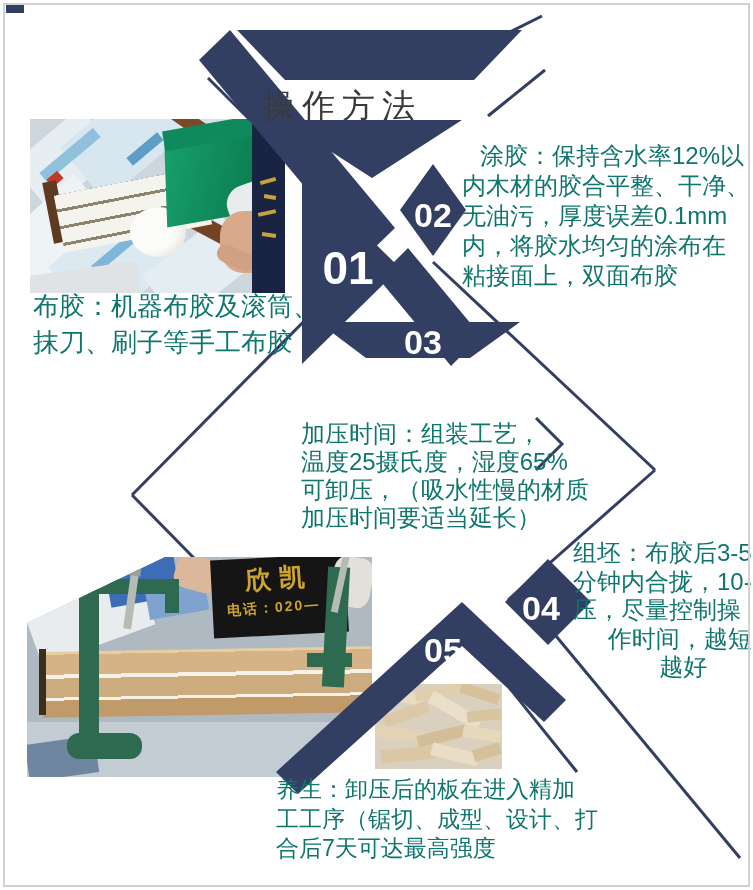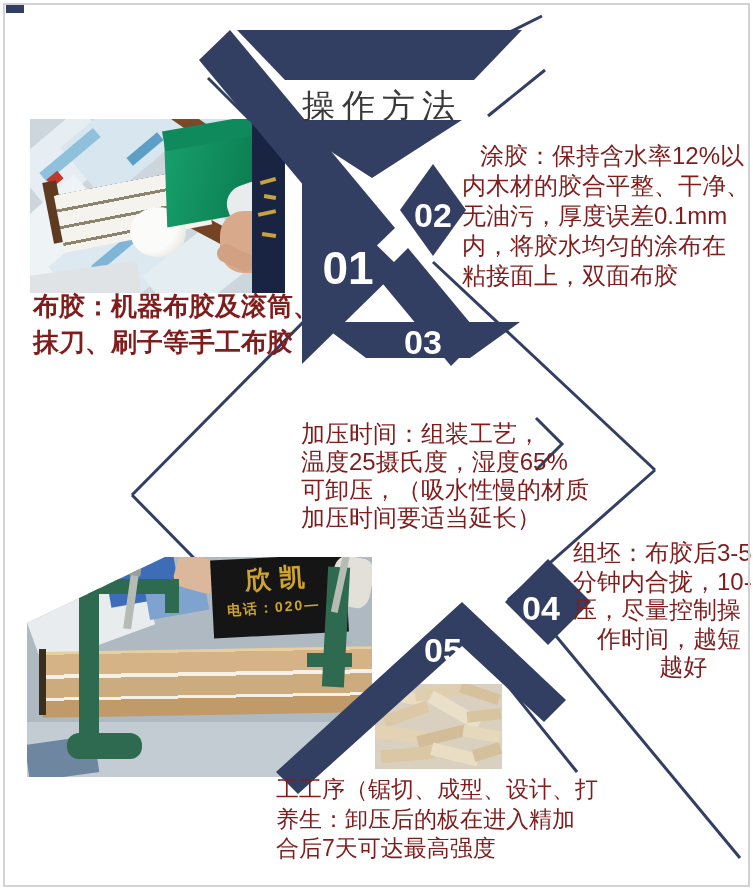--- a/index.html
+++ b/index.html
@@ -1,32 +1,32 @@
 <!DOCTYPE html>
 <html><head>
 <meta charset="utf-8">
 <style>
   html,body{margin:0;padding:0;background:#ffffff;}
   #stage{position:relative;width:753px;height:890px;background:#fff;overflow:hidden;
          font-family:"Liberation Sans","DejaVu Sans",sans-serif;}
   .frame{position:absolute;left:3px;top:3px;right:3px;bottom:3px;border:2px solid #d2d2d2;pointer-events:none;}
   svg.deco{position:absolute;left:0;top:0;}
-  .title{position:absolute;left:262px;top:84px;width:240px;text-align:center;
+  .title{position:absolute;left:262px;top:84px;width:240px;text-align:left;
          font-size:33px;letter-spacing:7px;color:#3a3a3a;font-weight:500;}
   .num{position:absolute;color:#ffffff;text-align:center;font-weight:700;}
   .num-01{left:300px;top:241px;width:96px;font-size:46px;}
   .num-s{width:80px;font-size:34px;}
-  .txt{position:absolute;color:#7f1d1d;}
+  .txt{position:absolute;color:#0f766e;}
   .txt div{white-space:nowrap;}
-  .t-s1{left:33px;top:288px;font-size:26px;line-height:36px;font-weight:bold;}
+  .t-s1{left:33px;top:288px;font-size:26px;line-height:36px;}
   .t-s2{left:462px;top:141px;font-size:24px;line-height:30px;}
   .t-s2 .ind{padding-left:18px;}
   .t-s3{left:301px;top:420px;font-size:24px;line-height:28px;}
   .t-s4{left:573px;top:539px;font-size:24px;line-height:28.5px;}
-  .t-s4 .i1{padding-left:24px;}
+  .t-s4 .i1{padding-left:24px;text-align:right;}
   .t-s4 .i2{padding-left:42px;text-align:center;}
   .t-s5{left:276px;top:775px;font-size:23px;line-height:29.5px;}
   
   .photo{position:absolute;overflow:hidden;}
   .photo *{position:absolute;}
   #photo1{left:30px;top:119px;width:255px;height:174px;background:#ccd6dc;}
   #photo2{left:27px;top:557px;width:345px;height:220px;background:#aeb9c2;
           clip-path:polygon(40% 0,100% 0,100% 76%,82% 100%,0 100%,0 30%);}
   #photo3{left:375px;top:684px;width:127px;height:85px;background:#d9d0c0;}
   .goldtxt{color:#cfa42e;font-weight:700;}
@@ -165,19 +165,19 @@
 
   <div class="txt t-s4">
     <div>组坯：布胶后3-5</div>
     <div>分钟内合拢，10-</div>
     <div>压，尽量控制操</div>
     <div class="i1">作时间，越短</div>
     <div class="i2">越好</div>
   </div>
 
   <div class="txt t-s5">
+    <div>养生：卸压后的板在进入精加</div>
     <div>工工序（锯切、成型、设计、打</div>
-    <div>养生：卸压后的板在进入精加</div>
     <div>合后7天可达最高强度</div>
   </div>
 
   <div class="frame"></div>
 </div>
 
 </body></html>

